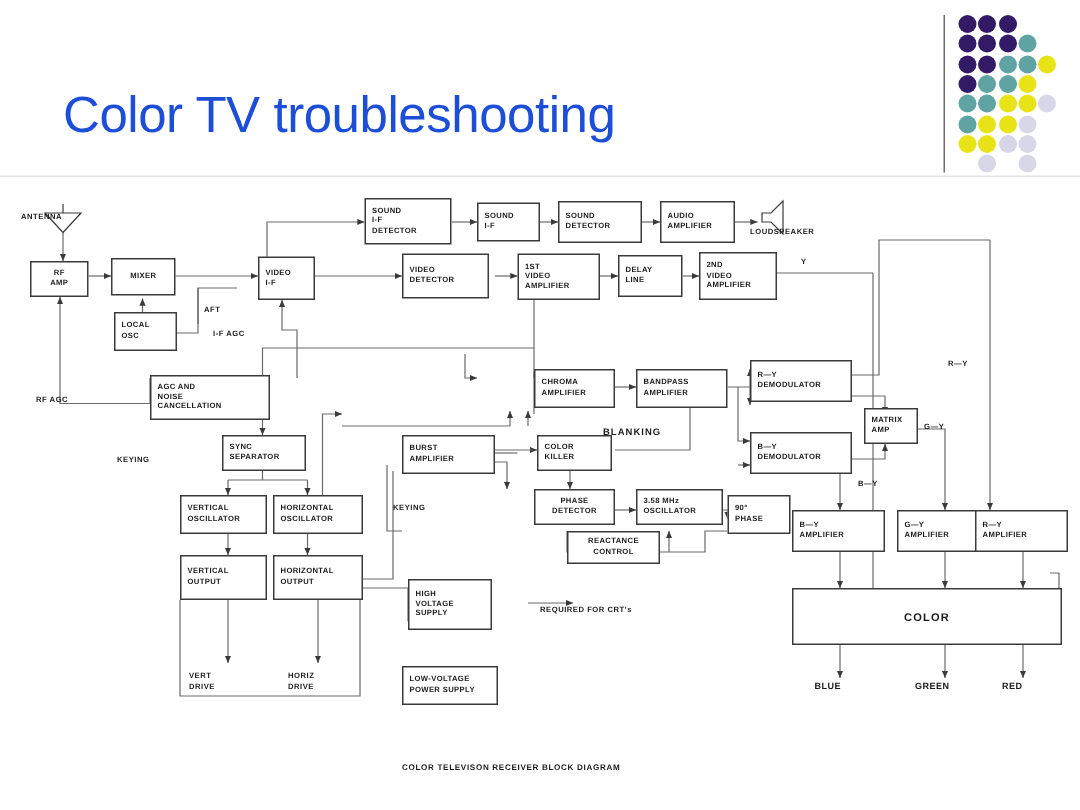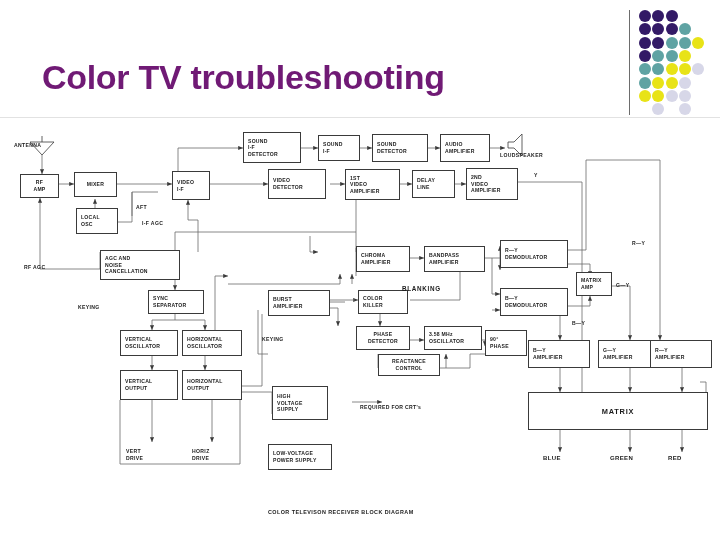--- a/index.html
+++ b/index.html
@@ -14,22 +14,22 @@
     overflow: hidden;
     font-family: "Liberation Sans", sans-serif;
   }
 
   
   #slide-title {
     position: absolute;
     left: 42px;
     top: 58px;
     font-size: 34px;
-    font-weight: bold;
-    color: #701a75;
+    font-weight: normal;
+    color: #1d4ed8;
     letter-spacing: -0.3px;
     white-space: nowrap;
   }
   #header-rule {
     position: absolute;
     left: 0px;
     top: 117px;
     width: 720px;
     height: 1px;
     background: #e2e2e2;
@@ -392,21 +392,21 @@
   <div class="blk" style="left:182px; top:246px; width:60px; height:30px;">HORIZONTAL
 OUTPUT</div>
 
   <div class="blk" style="left:272px; top:262px; width:56px; height:34px;">HIGH
 VOLTAGE
 SUPPLY</div>
 
   <div class="blk" style="left:268px; top:320px; width:64px; height:26px;">LOW-VOLTAGE
 POWER SUPPLY</div>
 
-  <div class="blk ctr big" style="left:528px; top:268px; width:180px; height:38px;">MATRIX</div>
+  <div class="blk ctr big" style="left:528px; top:268px; width:180px; height:38px;">COLOR</div>
 
   <div class="lbl" style="left:14px; top:18px;">ANTENNA</div>
 
   <div class="lbl" style="left:500px; top:28px;">LOUDSPEAKER</div>
 
   <div class="lbl" style="left:136px; top:80px;">AFT</div>
 
   <div class="lbl" style="left:142px; top:96px;">I-F AGC</div>
 
   <div class="lbl" style="left:24px; top:140px;">RF AGC</div>

